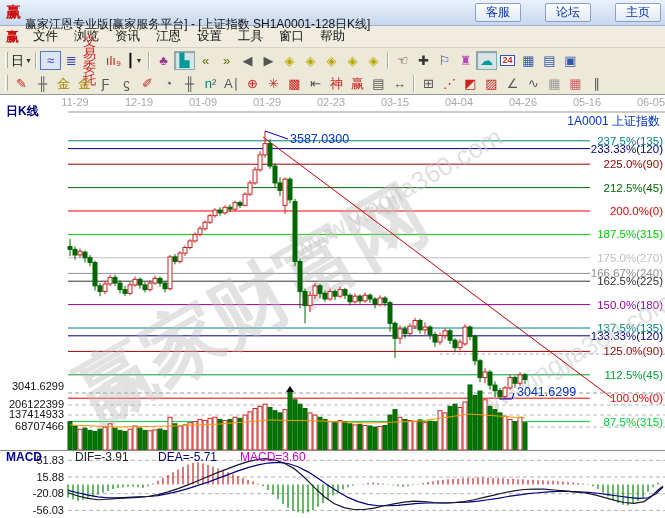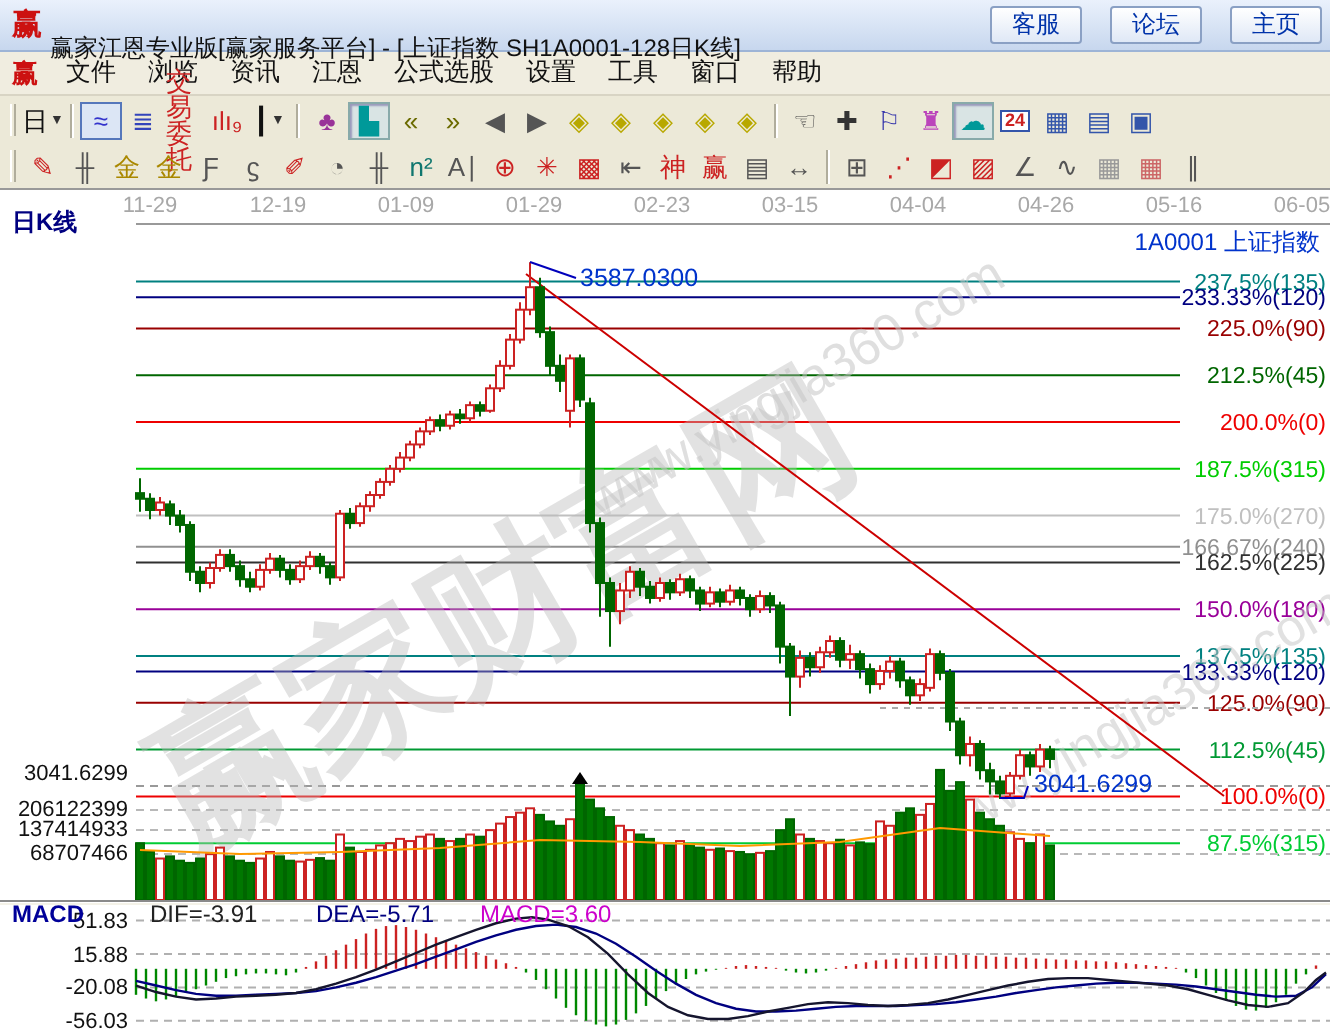--- a/index.html
+++ b/index.html
@@ -5,21 +5,21 @@
   html,body{margin:0;padding:0;width:665px;height:518px;overflow:hidden;
     font-family:"Liberation Sans","DejaVu Sans",sans-serif;background:#ece9d8;}
   *{box-sizing:border-box;}
   
   .titlebar{height:26px;display:flex;align-items:center;padding:0 4px;
     background:linear-gradient(#eaf1fc,#c7d7ee);border-bottom:1px solid #9db4d6;}
   .app-logo{color:#cc1111;font-weight:bold;font-size:15px;margin:0 4px 0 2px;}
   .title-text{font-size:12px;color:#111;white-space:nowrap;flex:1;margin-top:24px;}
   .tb-btn{font-size:12px;color:#0033aa;background:linear-gradient(#ffffff,#dfe8f6);
     border:1px solid #8aa0c4;border-radius:2px;width:46px;height:19px;line-height:17px;
-    text-align:center;margin-left:14px;}
+    text-align:center;margin-left:24px;}
   
   .menubar{height:22px;display:flex;align-items:center;background:#f0ede0;
     border-bottom:1px solid #d8d4c4;padding:0 4px;}
   .menu-logo{color:#cc1111;font-weight:bold;font-size:13px;margin:0 6px 0 2px;}
   .menu-item{font-size:12.5px;color:#111;padding:2px 8px;}
   
   .toolbar{height:24px;display:flex;align-items:center;background:#ece9d8;padding:0 2px;}
   .toolbar.r2{height:23px;border-bottom:1px solid #999;}
   .grip{width:3px;height:16px;border-left:1px solid #fff;border-right:1px solid #b0ad9c;margin:0 3px;}
   .tbtn{width:21px;height:19px;display:flex;align-items:center;justify-content:center;
@@ -46,21 +46,20 @@
     </span>
 </div>
 
 <div class="menubar">
   <span class="menu-logo">赢</span>
   <span id="menu-items" style="display:flex">
       <span class="menu-item">文件</span>
       <span class="menu-item">浏览</span>
       <span class="menu-item">资讯</span>
       <span class="menu-item">江恩</span>
-      <span class="menu-item">公式选股</span>
       <span class="menu-item">设置</span>
       <span class="menu-item">工具</span>
       <span class="menu-item">窗口</span>
       <span class="menu-item">帮助</span>
     </span>
 </div>
 
 <div class="toolbar r1" id="toolbar1">
     <span class="grip"></span>
     <span class="tbtn">

